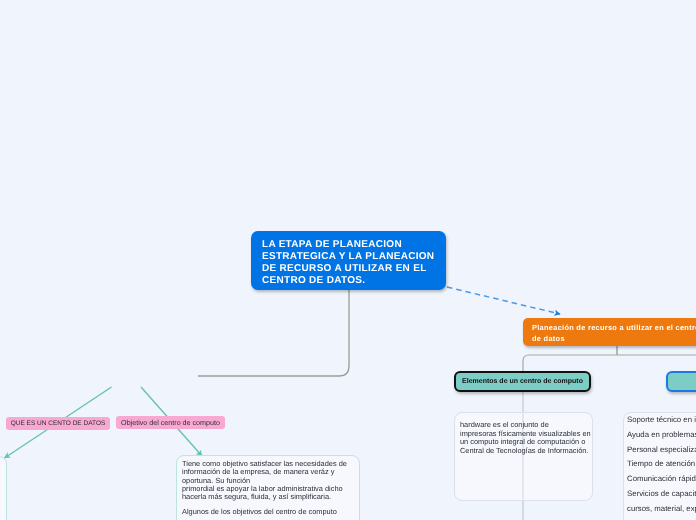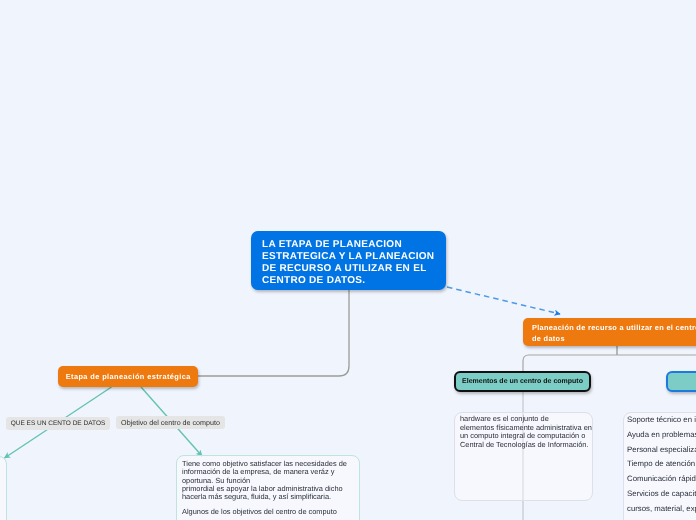--- a/index.html
+++ b/index.html
@@ -21,27 +21,27 @@
     white-space:nowrap;text-indent:.4px;}
   .n-plan{left:523px;top:318px;width:190px;height:28px;font-size:7.4px;line-height:11px;
     padding:4px 9px;letter-spacing:.3px;}
 
   .teal-node{background:#7bcdc5;border:2px solid #111;border-radius:6px;color:#111;
     font-size:7px;font-weight:bold;display:flex;align-items:center;justify-content:center;
     white-space:nowrap;box-shadow:1px 2px 3px rgba(0,0,0,.25);}
   .n-elem{left:454px;top:371px;width:137px;height:21px;}
   .n-selec{left:666px;top:371px;width:140px;height:21px;border-color:#1a7ae0;color:#1666d6;}
 
-  .label-node{position:absolute;background:#e5e5e5;border-radius:3px;color:#2e2e2e;
+  .label-node{position:absolute;background:#f9a8d4;border-radius:3px;color:#2e2e2e;
     display:flex;align-items:center;justify-content:center;white-space:nowrap;}
   .n-quees{left:6px;top:417px;width:104px;height:13px;font-size:6.5px;}
   .n-obj{left:116px;top:416px;width:109px;height:13px;font-size:7.15px;}
 
   .content-box{background:rgba(255,255,255,0.38);border:1px solid #dbe0ea;border-radius:8px;
-    font-size:7.4px;line-height:8.5px;color:#2a2e38;padding:2px 5px;}
+    font-size:7.4px;line-height:8.5px;color:#2a2e38;padding:8px 5px;}
   .content-box p{margin:0 0 8.5px 0;white-space:nowrap;}
   .c-tiene p{margin-bottom:6.6px;}
   .content-box p:last-child{margin-bottom:0;}
   .c-hard{left:454px;top:412px;width:139px;height:89px;}
   .c-tiene{left:176px;top:455px;width:184px;height:90px;border-color:#bde4de;padding-top:4px;padding-left:5px;line-height:8.35px;}
   .c-sop{left:623px;top:412px;width:160px;height:115px;padding:0px 3px;font-size:7.8px;}
   .c-sop div{white-space:nowrap;height:14.8px;line-height:14.8px;}
   .c-left{left:-120px;top:456px;width:127px;height:90px;border-color:#bde4de;}
 </style>
 </head>
@@ -64,29 +64,28 @@
 
     <path d="M617,346 L617,355" fill="none" stroke="#8d8d8a" stroke-width="1.2"></path>
     <path d="M523,371 L523,361 Q523,355 529,355 L700,355" fill="none" stroke="#a6a6a2" stroke-width="1.2"></path>
     <path d="M523,392 L523,520" fill="none" stroke="#c3c6d0" stroke-width="1.2"></path>
 
     <path d="M111.5,387 L4.5,458" fill="none" stroke="#63c3b2" stroke-width="1.4" marker-end="url(#tealArrow)"></path>
     <path d="M141,387 L202,456" fill="none" stroke="#63c3b2" stroke-width="1.4" marker-end="url(#tealArrow)"></path>
   </svg>
 
   <div class="node root-node">LA ETAPA DE PLANEACION ESTRATEGICA Y LA PLANEACION DE RECURSO A UTILIZAR EN EL CENTRO DE DATOS.</div>
-  <div class="node orange-node n-etapa">Etapa de planeación estratégica</div>
   <div class="node orange-node n-plan">Planeación de recurso a utilizar en el centro de datos</div>
   <div class="node teal-node n-elem">Elementos de un centro de computo</div>
   <div class="node teal-node n-selec">Selecció</div>
   <div class="label-node n-quees">QUE ES UN CENTO DE DATOS</div>
   <div class="label-node n-obj">Objetivo del centro de computo</div>
 
   <div class="node content-box c-hard">
-      <p><span>hardware es el conjunto de</span><br><span>elementos físicamente administrativa en</span><br><span>un computo integral de computación o</span><br><span>Central de Tecnologías de Información.</span></p>
+      <p><span>hardware es el conjunto de</span><br><span>impresoras físicamente visualizables en</span><br><span>un computo integral de computación o</span><br><span>Central de Tecnologías de Información.</span></p>
     </div>
   <div class="node content-box c-tiene">
       <p><span>Tiene como objetivo satisfacer las necesidades de</span><br><span>información de la empresa, de manera veráz y</span><br><span>oportuna. Su función</span><br><span>primordial es apoyar la labor administrativa dicho</span><br><span>hacerla más segura, fluida, y así simplificaria.</span></p>
       <p><span>Algunos de los objetivos del centro de computo</span></p>
     </div>
   <div class="node content-box c-sop" id="sop">
       <div>Soporte técnico en in</div>
       <div>Ayuda en problemas.</div>
       <div>Personal especializa</div>
       <div>Tiempo de atención.</div>

